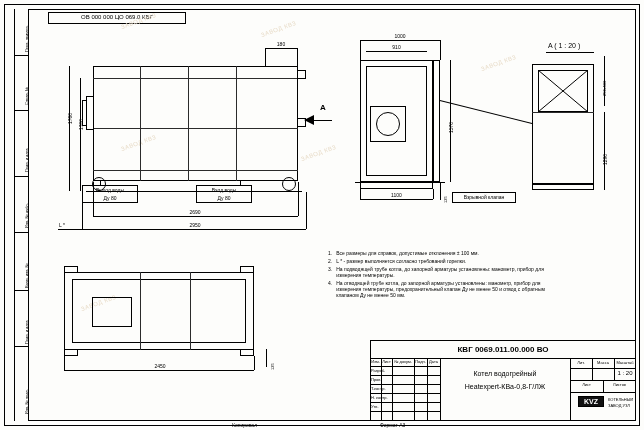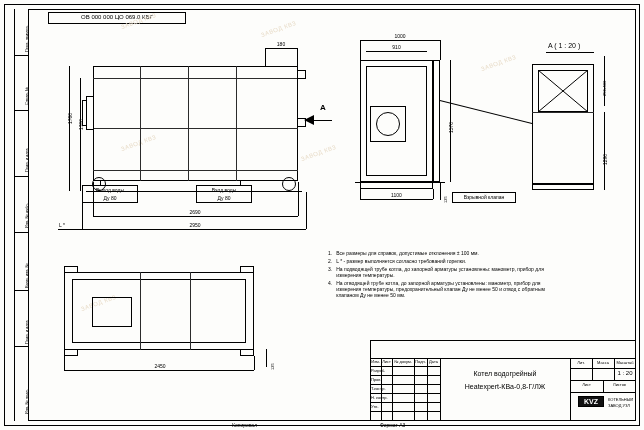--- a/index.html
+++ b/index.html
@@ -200,20 +200,21 @@
     </div>
     <div style="display:flex;gap:4px;margin-top:2px;">
       <span class="t5" style="position:relative;">4.</span>
       <span class="t5" style="position:relative;white-space:normal;width:220px;">На отводящей трубе котла, до запорной арматуры установлены: манометр, прибор для измерения температуры, предохранительный клапан Ду не менее 50 и отвод с обратным клапаном Ду не менее 50 мм.</span>
     </div>
   </div>
 
   <div class="box" style="left:370px;top:340px;width:266px;height:81px;"></div>
 
   <div class="ln h" style="left:370px;top:358px;width:266px;"></div>
+  <div class="t t8 ctr" style="left:370px;top:345px;width:266px;font-weight:bold;">КВГ 0069.011.00.000 ВО</div>
 
   <div class="ln v" style="left:440px;top:358px;height:63px;"></div>
   <div class="ln v" style="left:570px;top:358px;height:63px;"></div>
 
   <div class="ln h" style="left:370px;top:366px;width:70px;"></div>
   <div class="ln h" style="left:370px;top:375px;width:70px;"></div>
   <div class="ln h" style="left:370px;top:384px;width:70px;"></div>
   <div class="ln h" style="left:370px;top:393px;width:70px;"></div>
   <div class="ln h" style="left:370px;top:402px;width:70px;"></div>
   <div class="ln h" style="left:370px;top:411px;width:70px;"></div>

